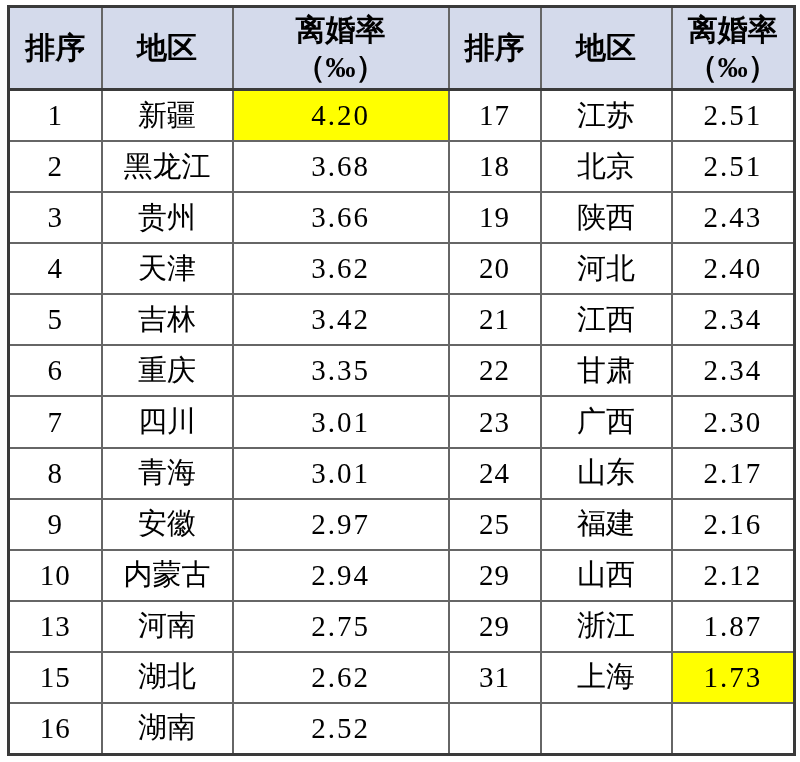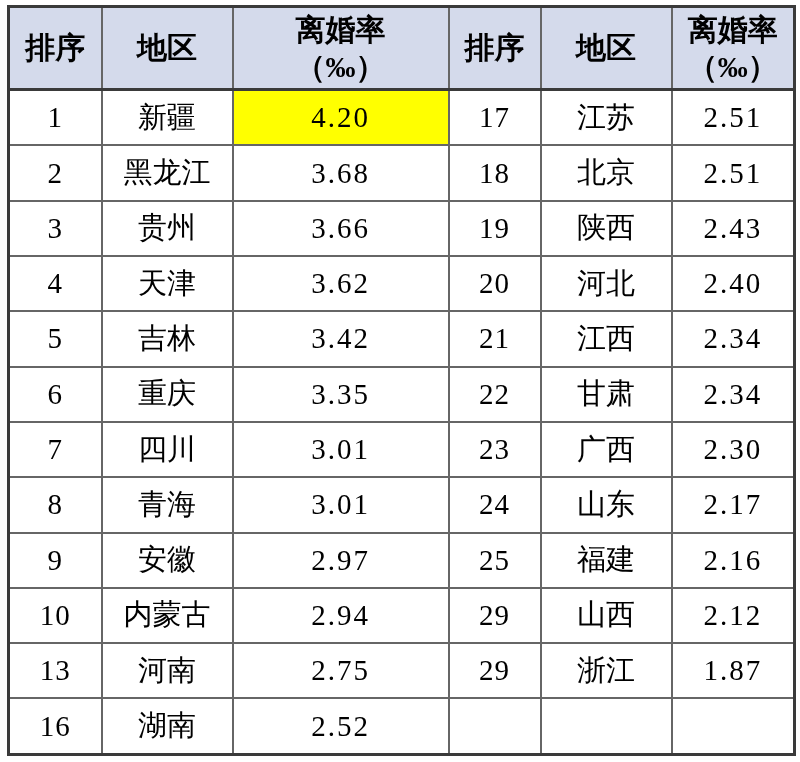--- a/index.html
+++ b/index.html
@@ -158,20 +158,28 @@
       </tr>
       <tr>
         <td class="c-rank">13</td>
         <td class="c-region">河南</td>
         <td class="c-rate">2.75</td>
         <td class="c-rank">29</td>
         <td class="c-region">浙江</td>
         <td class="c-rate">1.87</td>
       </tr>
       <tr>
+        <td class="c-rank">15</td>
+        <td class="c-region">湖北</td>
+        <td class="c-rate">2.62</td>
+        <td class="c-rank">31</td>
+        <td class="c-region">上海</td>
+        <td class="c-rate hl">1.73</td>
+      </tr>
+      <tr>
         <td class="c-rank">16</td>
         <td class="c-region">湖南</td>
         <td class="c-rate">2.52</td>
         <td class="c-rank"></td>
         <td class="c-region"></td>
         <td class="c-rate"></td>
       </tr>
     </tbody>
   </table>
 </div>

